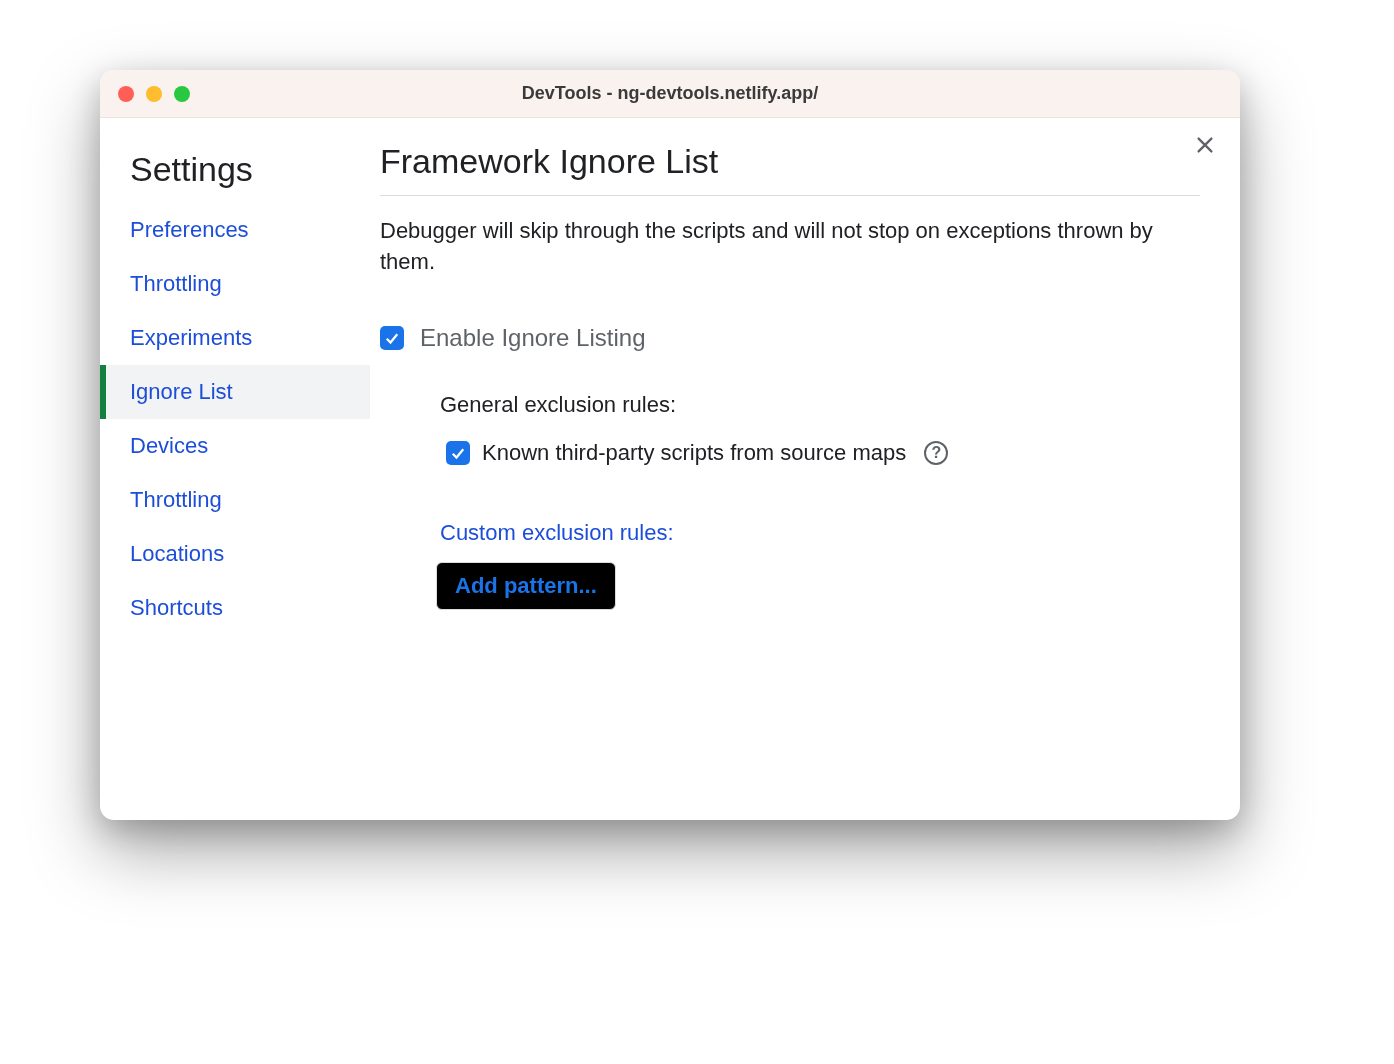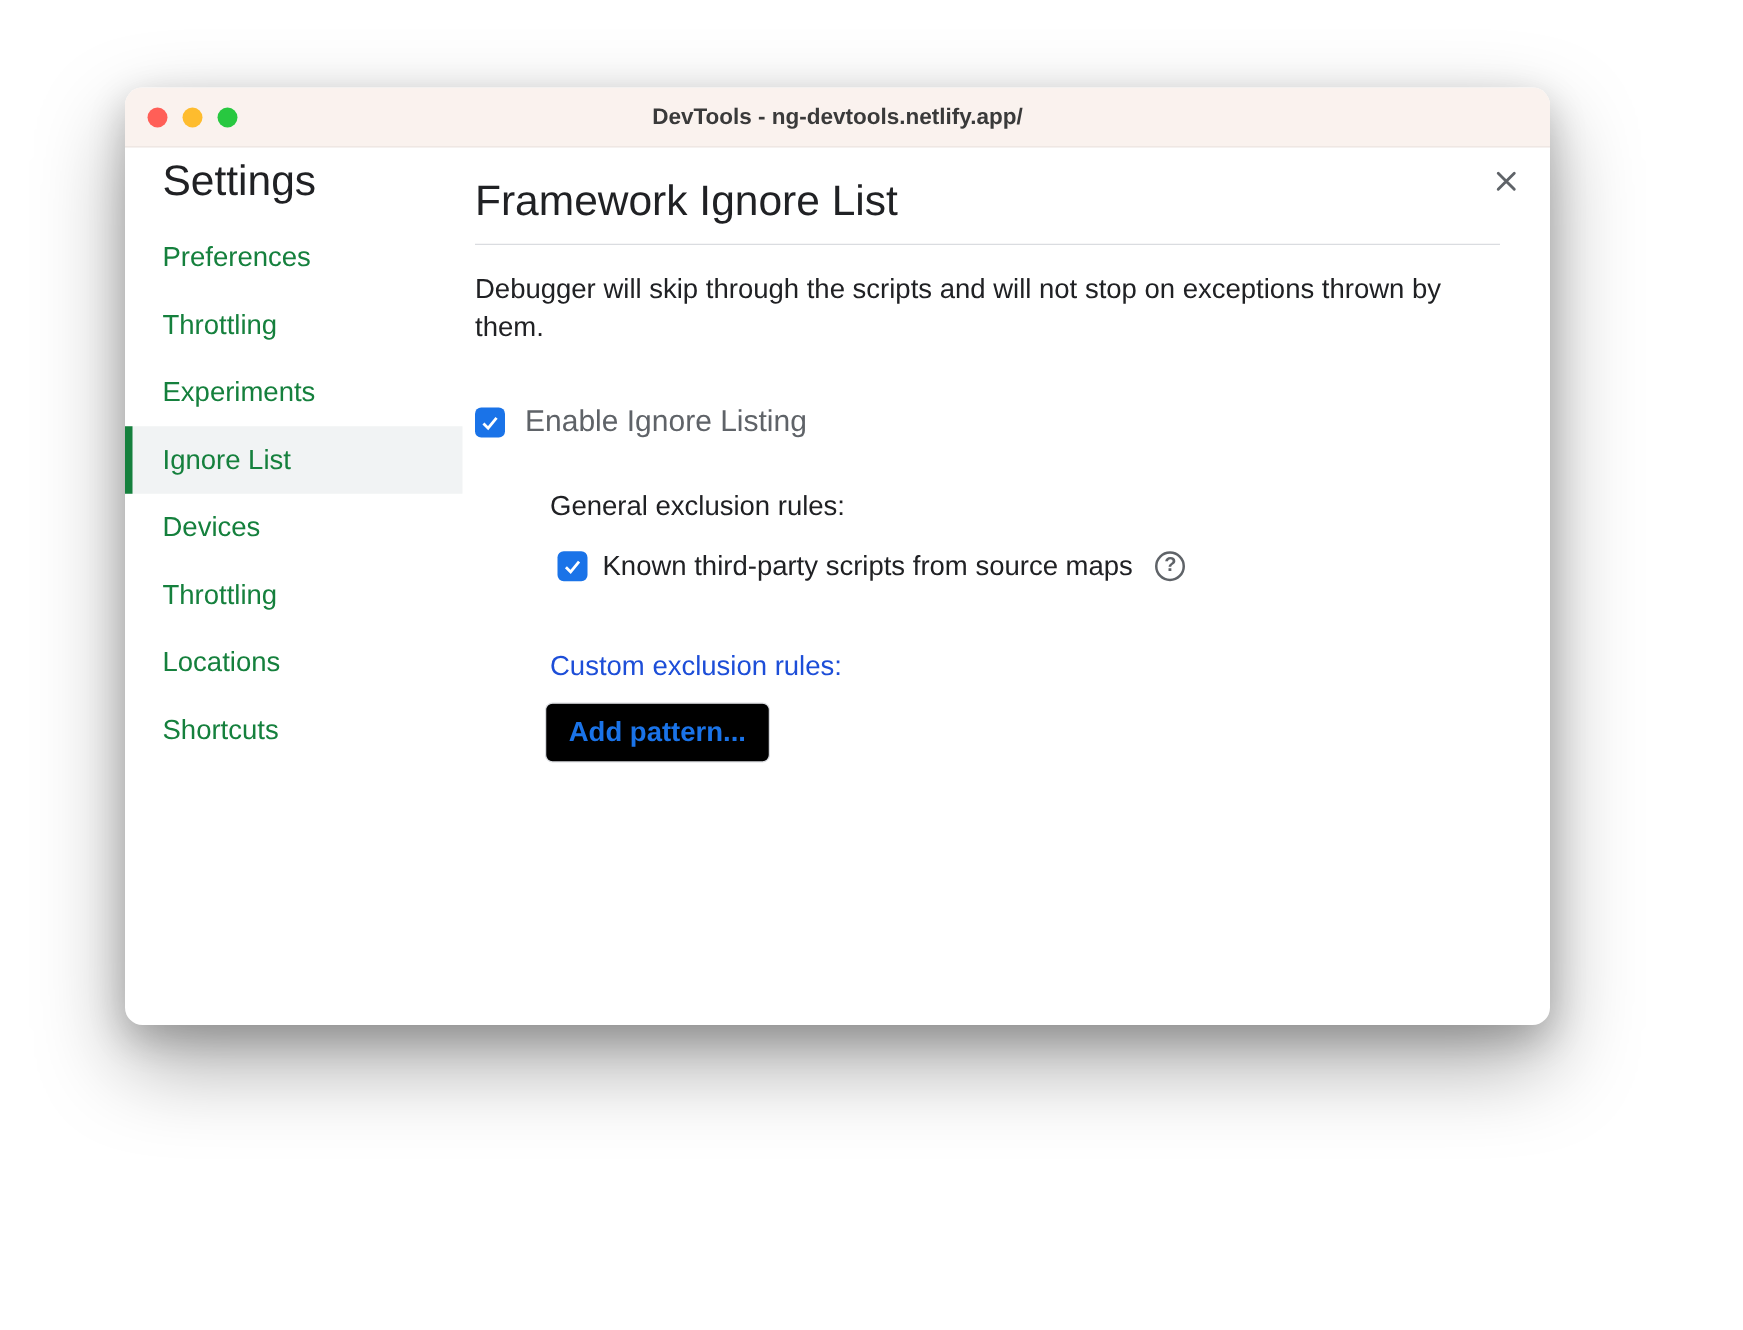--- a/index.html
+++ b/index.html
@@ -63,31 +63,31 @@
     width: 26px; height: 26px;
     color: #5f6368;
     cursor: pointer;
     display: flex;
     align-items: center;
     justify-content: center;
   }
   .close-x svg { width: 22px; height: 22px; }
   .sidebar {
     width: 270px;
-    padding-top: 8px;
+    padding-top: 32px;
   }
   .settings-heading {
     font-size: 34px;
     font-weight: 400;
     color: #202124;
     padding: 0 0 14px 30px;
   }
   .nav-item {
     font-size: 22px;
-    color: #15803d;
+    color: #1d4ed8;
     padding: 14px 0 14px 30px;
     cursor: pointer;
   }
   .nav-item.selected {
     background: #f1f3f4;
     border-left: 6px solid #15803d;
     padding-left: 24px;
   }
   .main {
     flex: 1;

